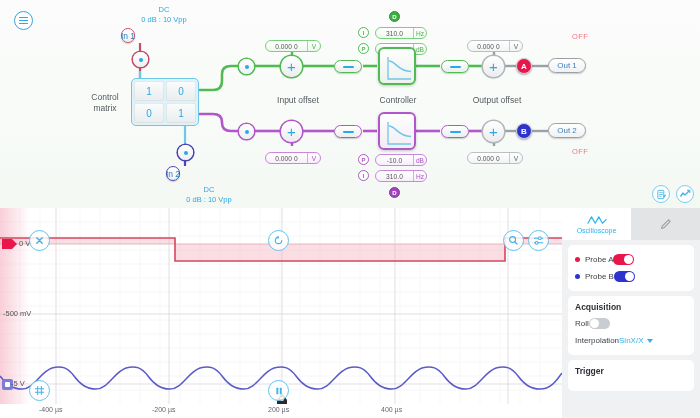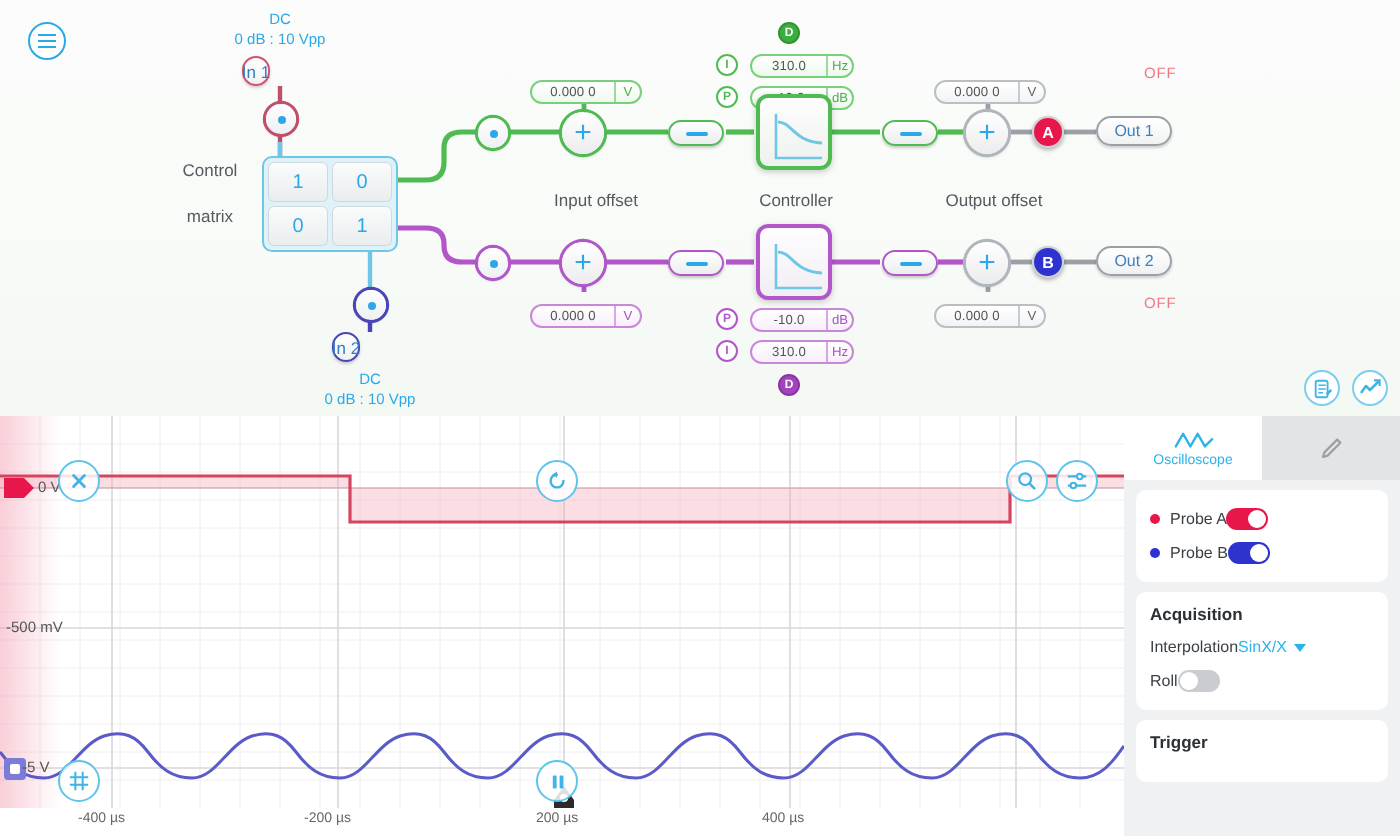--- a/index.html
+++ b/index.html
@@ -31,21 +31,21 @@
     position:absolute; border-radius:9px; border:1px solid #b9bfc4;
     background:linear-gradient(180deg,#ffffff,#f0f1f2);
     display:flex; align-items:center; justify-content:center;
     font-size:8px; color:#3f7fbf; white-space:nowrap;
     box-shadow:0 1px 1.5px rgba(0,0,0,.18);
   }
   .in-pill { width:14px; height:15px; font-size:8.5px; }
   .in1 { left:121px; top:28px; border-color:#d2526b; color:#2f7fc0; }
   .in2 { left:166px; top:166px; border-color:#4b46b8; color:#2f7fc0; }
 
-  .lbl { position:absolute; font-size:7.5px; color:#2aa8e8; text-align:center; white-space:nowrap; }
+  .lbl { position:absolute; font-size:7.5px; color:#2aa8e8; text-align:center; white-space:nowrap;margin-left:24px; }
   .lbl-dark { position:absolute; font-size:8.5px; color:#545a60; text-align:center; white-space:nowrap; }
   .lbl-off { position:absolute; font-size:7.5px; color:#f2757f; white-space:nowrap; letter-spacing:.4px; }
 
   
   .node {
     position:absolute; width:15px; height:15px; border-radius:50%;
     background:linear-gradient(180deg,#fff,#eef0f1);
     display:flex; align-items:center; justify-content:center;
     box-shadow:0 1px 2px rgba(0,0,0,.22);
   }
@@ -225,21 +225,21 @@
       <b></b>
     </div>
 
   <div class="node" style="left:178px;top:145px;box-shadow:0 0 0 1.6px #4b46b8,0 1px 2px rgba(0,0,0,.22)">
       <b></b>
     </div>
   <div class="pill in-pill in2">In 2</div>
   <div class="lbl" style="left:155px;top:185px;width:60px">DC</div>
   <div class="lbl" style="left:147px;top:195px;width:76px">0 dB : 10 Vpp</div>
 
-  <div class="lbl-dark" style="left:82px;top:80px;width:46px">Control</div>
+  <div class="lbl-dark" style="left:82px;top:92px;width:46px">Control</div>
   <div class="lbl-dark" style="left:82px;top:103px;width:46px">matrix</div>
   <div class="matrix">
     <div>1</div>
     <div>0</div>
     <div>0</div>
     <div>1</div>
   </div>
 
   <div class="vchip g" style="left:265px;top:40px;width:56px">
     <div class="v">0.000 0</div>
@@ -469,30 +469,30 @@
         </div>
       <div class="sw on" style="background:#2e33cf">
           <i></i>
         </div>
     </div>
   </div>
 
   <div class="card">
     <div class="hdr">Acquisition</div>
     <div class="row">
+      <div class="nm">Roll</div>
+      <div class="sw off">
+          <i></i>
+        </div>
+    </div>
+    <div class="row">
       <div class="nm">Interpolation</div>
       <div class="val">
         <span>SinX/X</span>
         <span class="caret"></span>
       </div>
     </div>
-    <div class="row">
-      <div class="nm">Roll</div>
-      <div class="sw off">
-          <i></i>
-        </div>
-    </div>
   </div>
 
   <div class="card" style="padding-bottom:12px">
     <div class="hdr">Trigger</div>
   </div>
 </div>
 
 </body></html>

